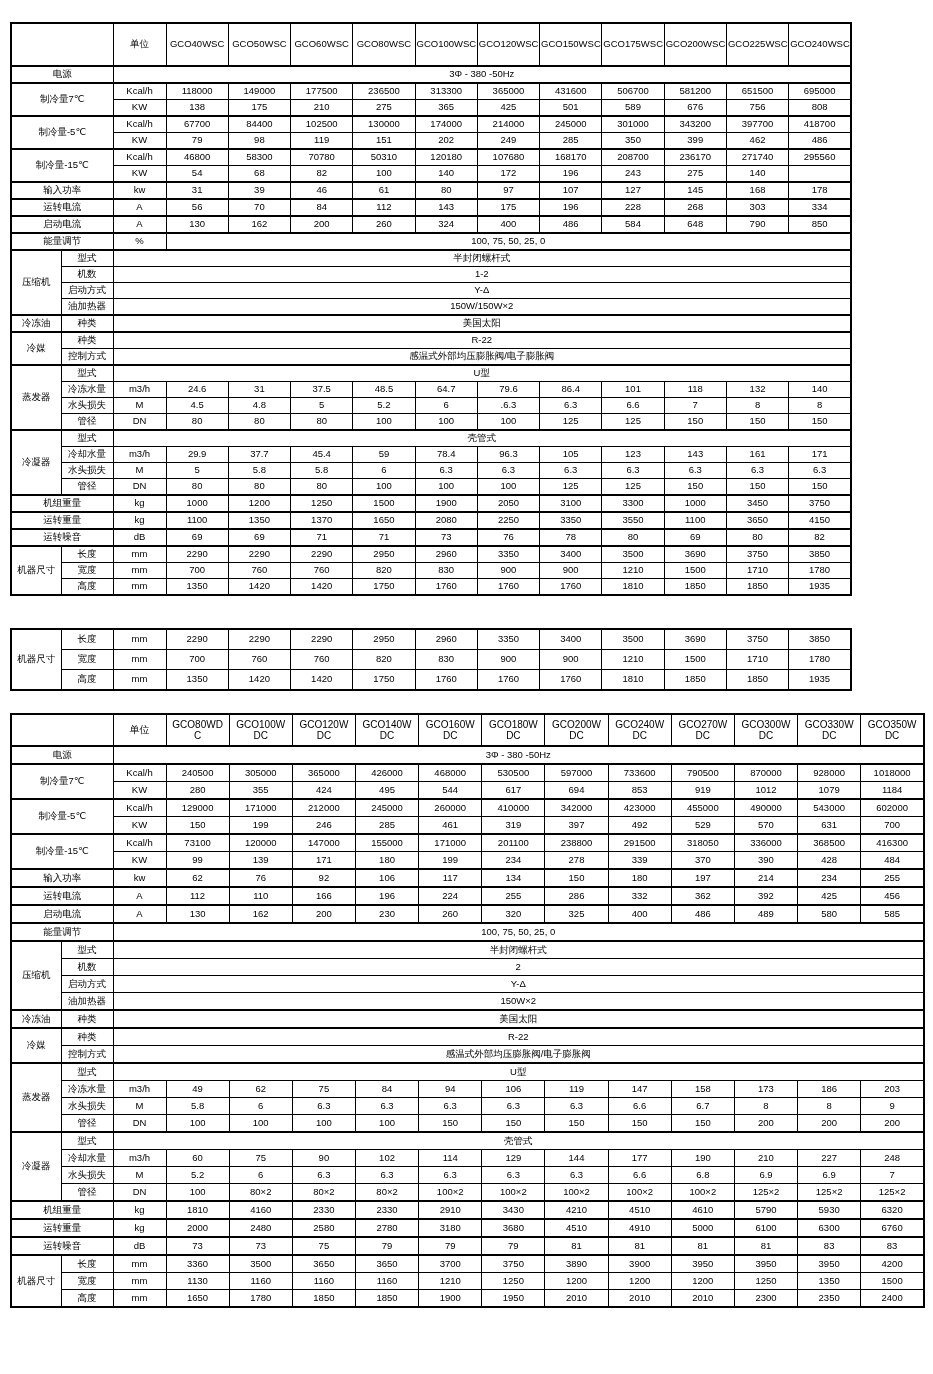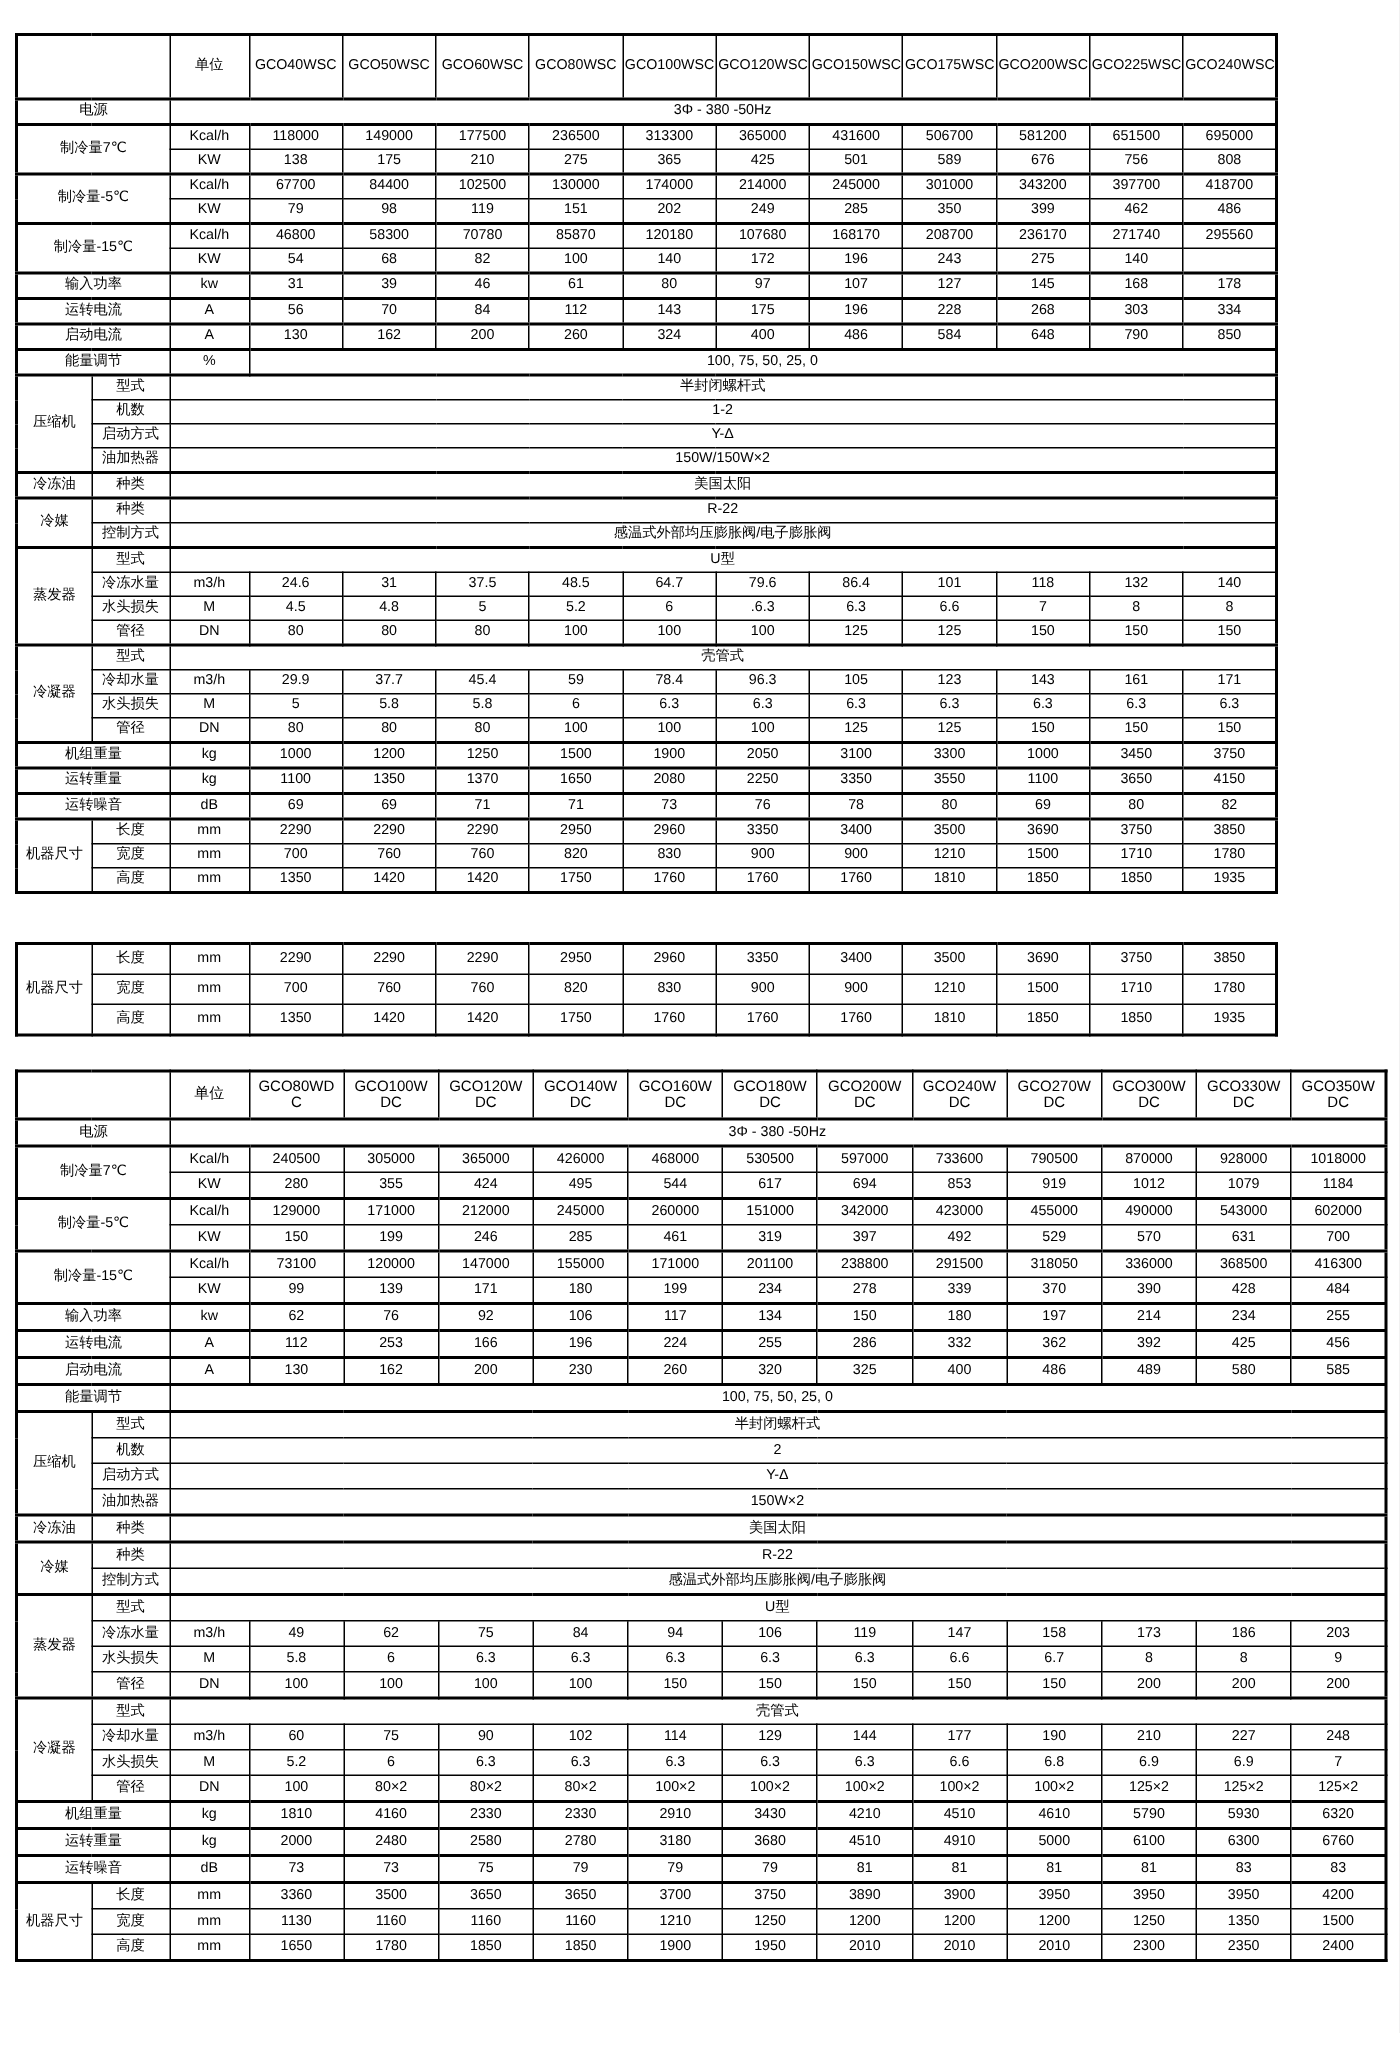--- a/index.html
+++ b/index.html
@@ -120,21 +120,21 @@
           <td>399</td>
           <td>462</td>
           <td>486</td>
         </tr>
         <tr class="sec">
           <td rowspan="2" colspan="2">制冷量-15℃</td>
           <td>Kcal/h</td>
           <td>46800</td>
           <td>58300</td>
           <td>70780</td>
-          <td>85870</td>
+          <td>50310</td>
           <td>120180</td>
           <td>107680</td>
           <td>168170</td>
           <td>208700</td>
           <td>236170</td>
           <td>271740</td>
           <td>295560</td>
         </tr>
         <tr>
           <td>KW</td>
@@ -563,21 +563,21 @@
           <td>1184</td>
         </tr>
         <tr class="sec">
           <td rowspan="2" colspan="2">制冷量-5℃</td>
           <td>Kcal/h</td>
           <td>129000</td>
           <td>171000</td>
           <td>212000</td>
           <td>245000</td>
           <td>260000</td>
-          <td>151000</td>
+          <td>410000</td>
           <td>342000</td>
           <td>423000</td>
           <td>455000</td>
           <td>490000</td>
           <td>543000</td>
           <td>602000</td>
         </tr>
         <tr>
           <td>KW</td>
           <td>150</td>
@@ -637,21 +637,21 @@
           <td>180</td>
           <td>197</td>
           <td>214</td>
           <td>234</td>
           <td>255</td>
         </tr>
         <tr class="sec">
           <td colspan="2">运转电流</td>
           <td>A</td>
           <td>112</td>
-          <td>253</td>
+          <td>110</td>
           <td>166</td>
           <td>196</td>
           <td>224</td>
           <td>255</td>
           <td>286</td>
           <td>332</td>
           <td>362</td>
           <td>392</td>
           <td>425</td>
           <td>456</td>

